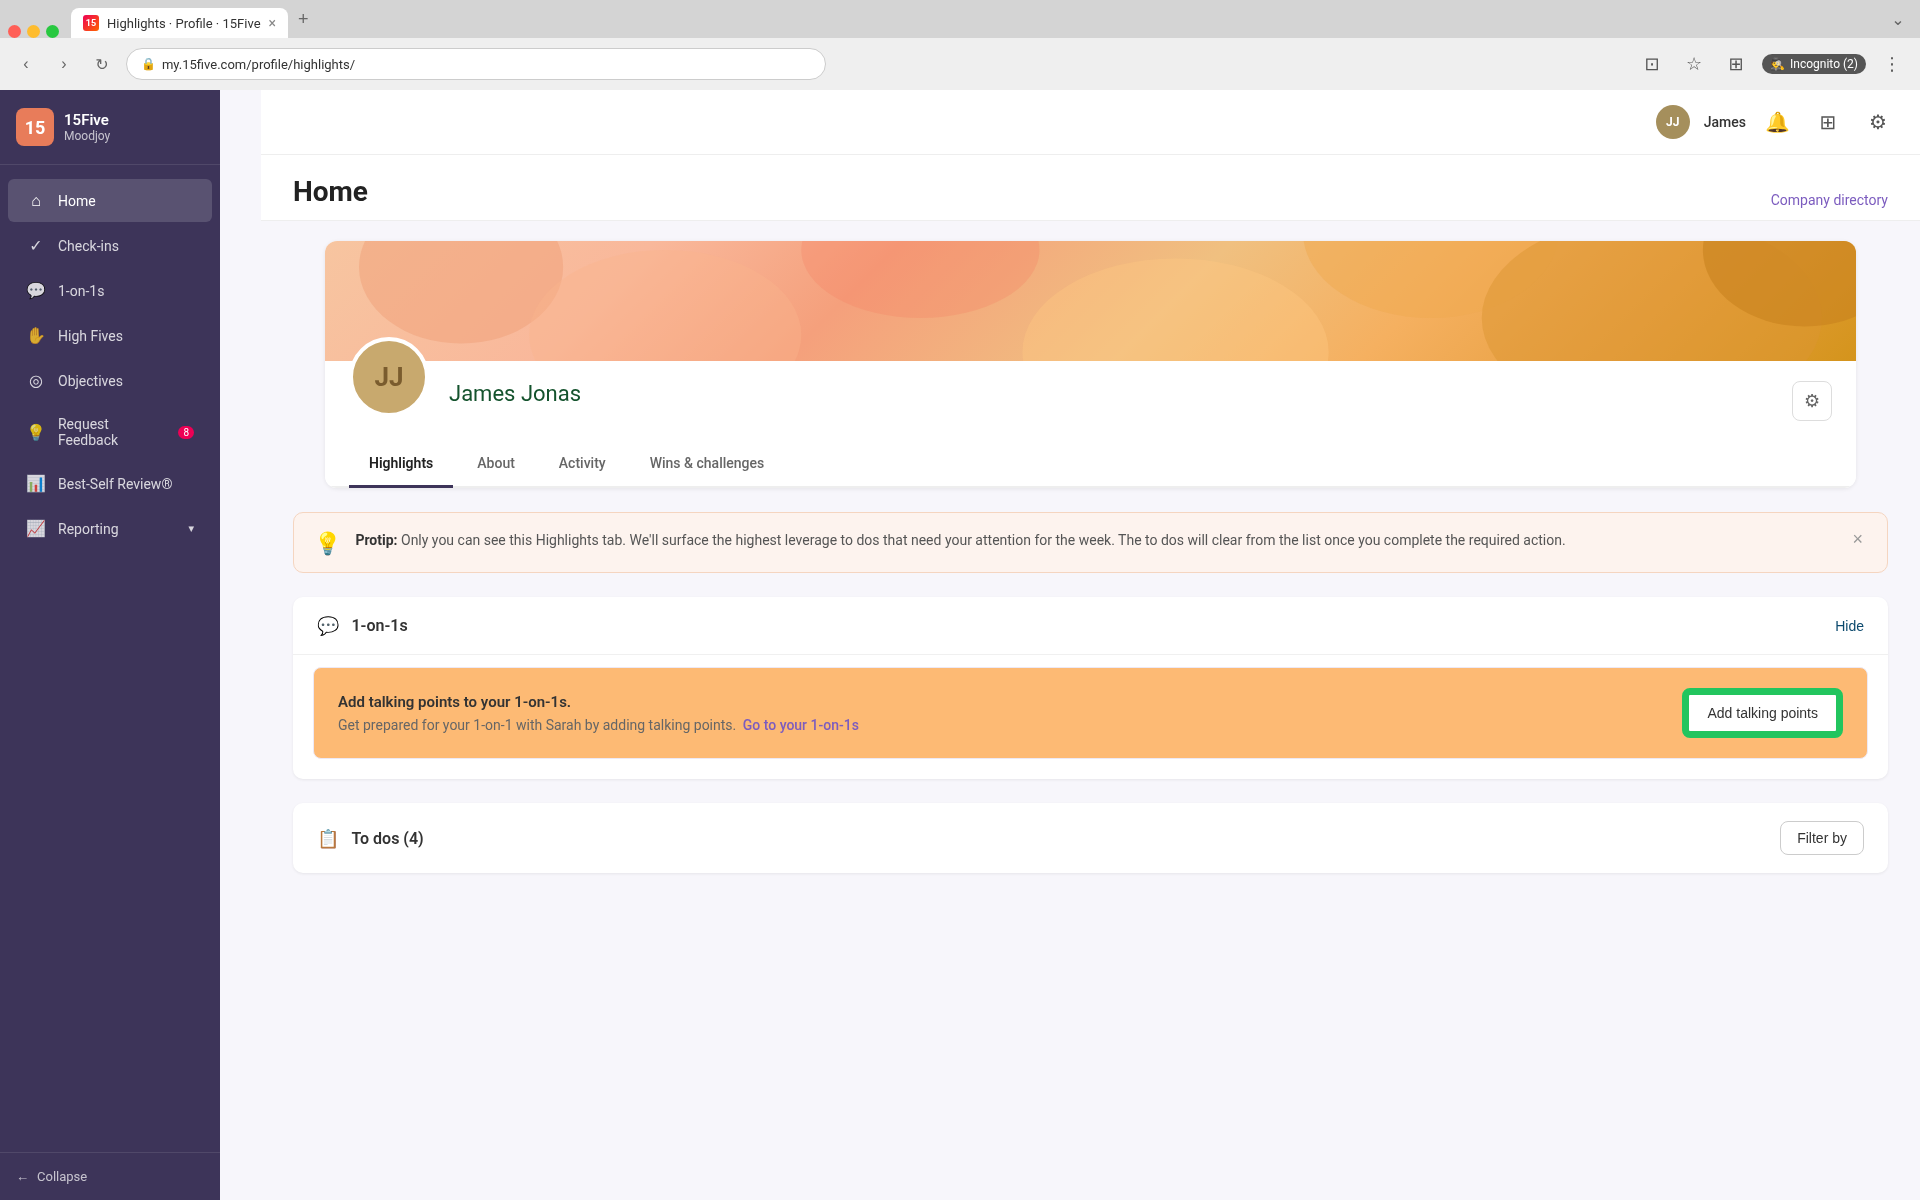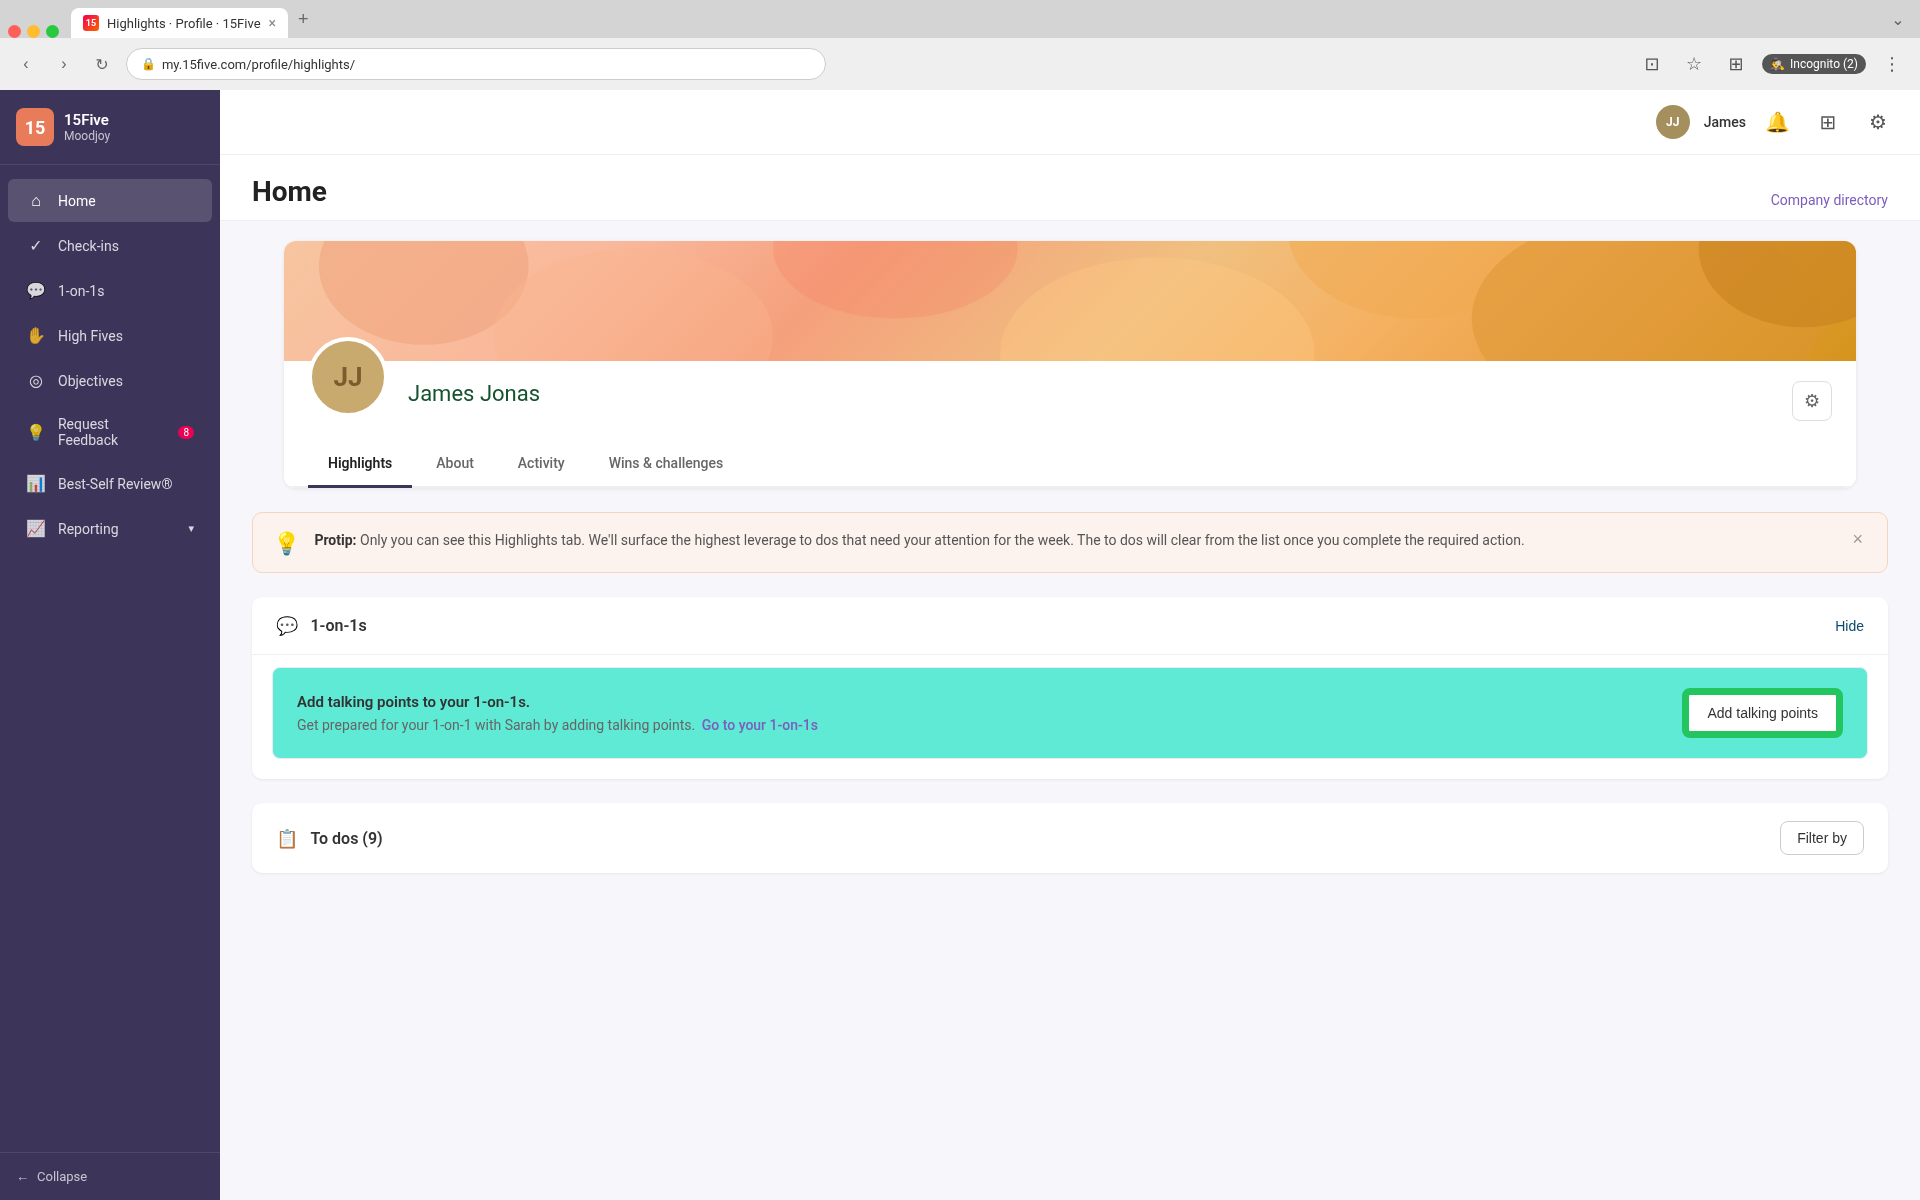--- a/index.html
+++ b/index.html
@@ -38,21 +38,21 @@
     .brand-sub { font-size: 12px; color: rgba(255,255,255,0.7); }
     .sidebar-nav { flex: 1; padding: 12px 0; }
     .nav-item { display: flex; align-items: center; gap: 12px; padding: 12px 18px; cursor: pointer; color: rgba(255,255,255,0.8); font-size: 14px; border-radius: 6px; margin: 2px 8px; }
     .nav-item.active { background: rgba(255,255,255,0.15); color: white; }
     .nav-icon { width: 20px; text-align: center; font-size: 16px; }
     .nav-badge { background: #e05; color: white; font-size: 10px; padding: 1px 5px; border-radius: 8px; margin-left: auto; }
     .sidebar-footer { padding: 16px; border-top: 1px solid rgba(255,255,255,0.1); }
     .collapse-btn { display: flex; align-items: center; gap: 8px; color: rgba(255,255,255,0.7); font-size: 13px; cursor: pointer; }
 
     
-    .main-content { flex: 1; background: #f7f6fb; overflow-y: auto; display: flex; flex-direction: column; }
+    .main-content { flex: 1; background: #f7f6fb; overflow-y: auto; display: flex; flex-direction: column; padding-left: 41px; }
 
     
     .top-bar { background: white; padding: 14px 24px; display: flex; align-items: center; justify-content: flex-end; border-bottom: 1px solid #eee; flex-shrink: 0; }
     .top-bar-actions { display: flex; align-items: center; gap: 14px; }
     .avatar-small { width: 34px; height: 34px; border-radius: 50%; background: #a58f5c; display: flex; align-items: center; justify-content: center; color: white; font-size: 12px; font-weight: bold; }
     .top-username { font-size: 14px; color: #333; font-weight: 500; }
     .top-icon-btn { background: none; border: none; color: #555; font-size: 20px; cursor: pointer; width: 36px; height: 36px; display: flex; align-items: center; justify-content: center; border-radius: 50%; }
 
     
     .page-content { padding: 0 0 40px 0; }
@@ -86,21 +86,21 @@
     .protip-close { margin-left: auto; background: none; border: none; color: #999; font-size: 18px; cursor: pointer; padding: 0 4px; align-self: flex-start; }
 
     
     .section-card { margin: 0 32px 24px; background: white; border-radius: 10px; overflow: hidden; box-shadow: 0 1px 3px rgba(0,0,0,0.07); }
     .section-header { display: flex; align-items: center; padding: 18px 24px; border-bottom: 1px solid #f0f0f0; gap: 12px; }
     .section-icon { color: #8878b0; font-size: 18px; }
     .section-title { font-size: 16px; font-weight: 600; color: #333; flex: 1; }
     .section-action { color: #0c4a6e; font-size: 14px; font-weight: 500; cursor: pointer; background: none; border: none; }
 
     
-    .talking-points-card { margin: 0 8px 8px; background: #5eead4; border: 1px solid #ede9f5; border-radius: 8px; padding: 20px 24px; display: flex; align-items: center; justify-content: space-between; gap: 8px; }
+    .talking-points-card { margin: 0 8px 8px; background: #fdba74; border: 1px solid #ede9f5; border-radius: 8px; padding: 20px 24px; display: flex; align-items: center; justify-content: space-between; gap: 8px; }
     .talking-card-text h3 { font-size: 15px; font-weight: 600; color: #333; margin-bottom: 6px; }
     .talking-card-text p { font-size: 14px; color: #666; }
     .talking-card-text p a { color: #7c5cbf; text-decoration: none; font-weight: 500; }
     .add-talking-btn { background: white; border: 7px solid #22c55e; border-radius: 8px; padding: 10px 18px; font-size: 14px; color: #333; cursor: pointer; white-space: nowrap; font-weight: 500; }
 
     
     .todo-header { display: flex; align-items: center; padding: 18px 24px; gap: 12px; }
     .filter-btn { margin-left: auto; background: white; border: 1px solid #ccc; border-radius: 8px; padding: 8px 16px; font-size: 14px; color: #333; cursor: pointer; }
 
     
@@ -296,21 +296,21 @@
                 </p>
               </div>
               <button class="add-talking-btn">Add talking points</button>
             </div>
           </div>
         </div>
 
         <div class="section-card">
           <div class="todo-header">
             <span class="section-icon">📋</span>
-            <span class="section-title">To dos (9)</span>
+            <span class="section-title">To dos (4)</span>
             <button class="filter-btn">Filter by</button>
           </div>
         </div>
 
       </div>
     </div>
   </div>
 </div>
 
 </body></html>

